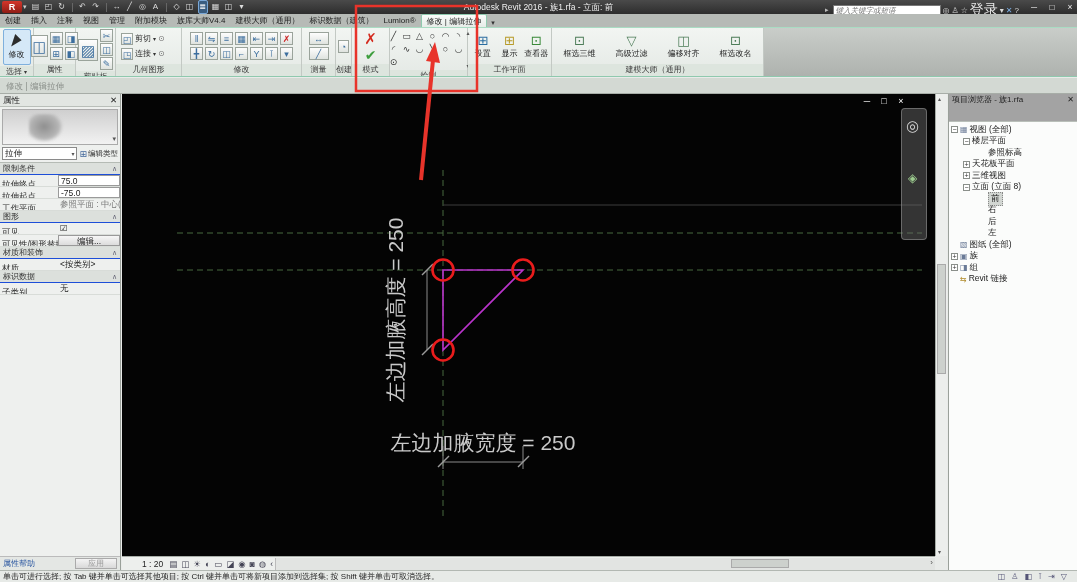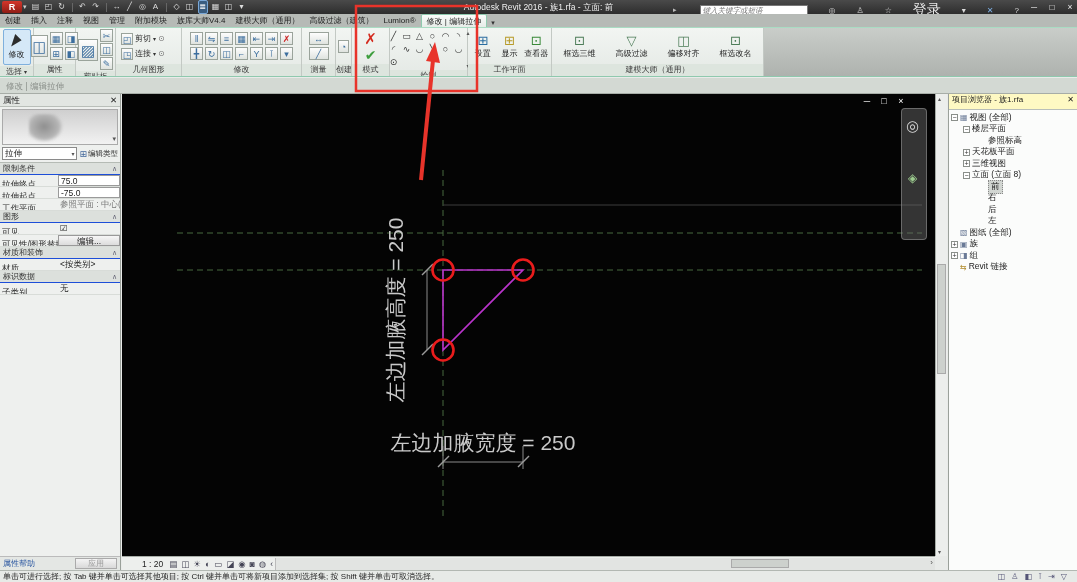--- a/index.html
+++ b/index.html
@@ -13,21 +13,21 @@
               background:linear-gradient(#4a4a4a,#2d2d2d); color:#e8e8e8; display:flex; align-items:center; }
   .applogo { width:20px; height:12px; margin-left:2px; background:linear-gradient(#d4362b,#8f1d15);
              color:#fff; font-weight:bold; font-size:9px; text-align:center; line-height:12px; border-radius:2px; }
   .logocaret { color:#ccc; font-size:7px; margin:0 4px 0 1px; }
   .qat { display:flex; align-items:center; gap:3px; }
   .qi { display:inline-block; min-width:10px; text-align:center; font-size:8px; color:#ddd; line-height:12px; }
   .qi.hl { background:#3a5d80; border:1px solid #7aa7d6; border-radius:2px; color:#fff; }
   .qsep { width:1px; height:9px; background:#666; margin:0 2px; }
   .wintitle { position:absolute; left:50%; transform:translateX(-50%); top:0; height:14px; line-height:14px;
               font-size:8.5px; color:#f0f0f0; white-space:nowrap; }
-  .tright { position:absolute; right:58px; top:1px; display:flex; align-items:center; gap:21px; }
+  .tright { position:absolute; right:58px; top:1px; display:flex; align-items:center; gap:2px; }
   .searchcaret { color:#bbb; font-size:7px; margin-right:2px; }
   .search { width:108px; height:10px; border:1px solid #777; background:#fff; font-size:7.5px;
             font-style:italic; color:#888; padding:0 2px; }
   .ticon { font-size:8px; color:#ddd; }
   .signin { font-size:14px; color:#e8e8e8; }
   .winbtns { position:absolute; right:2px; top:0; display:flex; gap:8px; height:14px; align-items:center; }
   .wb { color:#eee; font-size:8.5px; width:10px; text-align:center; }
 
   
   .tabrow { position:absolute; left:0; top:14px; width:1077px; height:13px; background:#b6bab6;
@@ -123,21 +123,21 @@
                   border-top:1px solid #a7ada7; display:flex; align-items:center; }
   .scale { font-size:8.5px; color:#222; margin:0 4px 0 20px; white-space:nowrap; }
   .vci { font-size:8.5px; color:#445; margin:0 2px; }
   .hscroll { flex:1; height:12px; position:relative; background:#e2e4e2; border-left:1px solid #bbb; }
   .hthumb { position:absolute; left:455px; top:1px; width:58px; height:9px; background:#cdd1cd; border:1px solid #aaa; }
   .hs-right { position:absolute; right:2px; top:0; font-size:8px; color:#555; }
 
   
   .browser { position:absolute; left:948px; top:94px; width:129px; height:476px; background:#fbfcfb;
              border-left:1px solid #9aa09a; font-size:8.5px; }
-  .bhead { height:16px; line-height:12px; background:#fef9c3; border-bottom:1px solid #b9bfb9;
+  .bhead { height:28px; line-height:12px; background:#a3a3a3; border-bottom:1px solid #b9bfb9;
            display:flex; justify-content:space-between; padding:0 3px; font-size:8px; }
   .tree { padding:2px 0 0 2px; }
   .trow { height:11.5px; display:flex; align-items:center; white-space:nowrap; }
   .exp { width:7px; height:7px; border:1px solid #8a8f8a; background:#fff; font-size:7px; line-height:5px;
          text-align:center; color:#333; margin-right:2px; flex:none; }
   .noexp { width:9px; flex:none; }
   .tico { font-size:8px; color:#6a7a96; margin-right:2px; flex:none; }
   .tlabel { font-size:8.5px; color:#1c1c1c; }
   .trow.sel .tlabel { background:#d2d6d2; border:1px dotted #888; padding:0 2px; }
 
@@ -200,21 +200,21 @@
 
   <div class="tabrow">
     <span class="tab">创建</span>
     <span class="tab">插入</span>
     <span class="tab">注释</span>
     <span class="tab">视图</span>
     <span class="tab">管理</span>
     <span class="tab">附加模块</span>
     <span class="tab">族库大师V4.4</span>
     <span class="tab">建模大师（通用）</span>
-    <span class="tab">高级过滤（建筑）</span>
+    <span class="tab">标识数据（建筑）</span>
     <span class="tab">Lumion®</span>
     <span class="tab active">修改 | 编辑拉伸</span>
     <span class="tabexp">▾</span>
   </div>
 
   <div class="ribbon">
 
     <div class="panel" style="width:34px">
       <div class="pbody">
         <div class="bigbtn modbtn">

